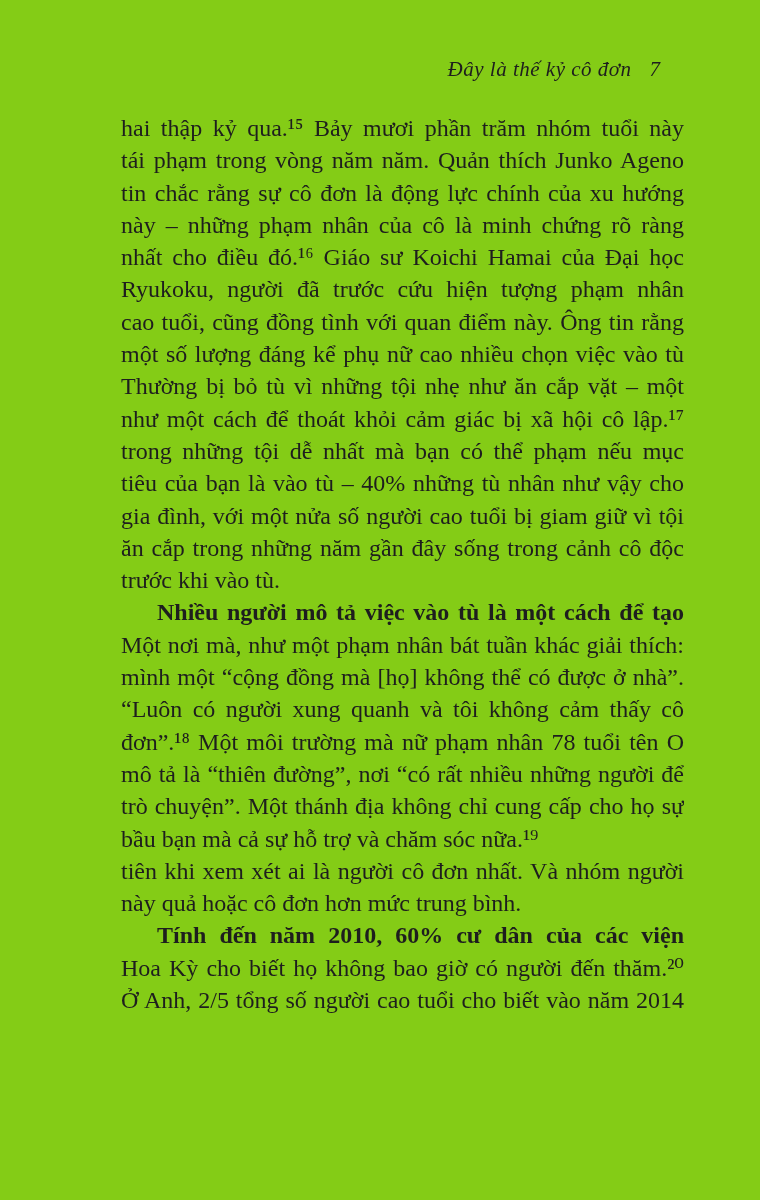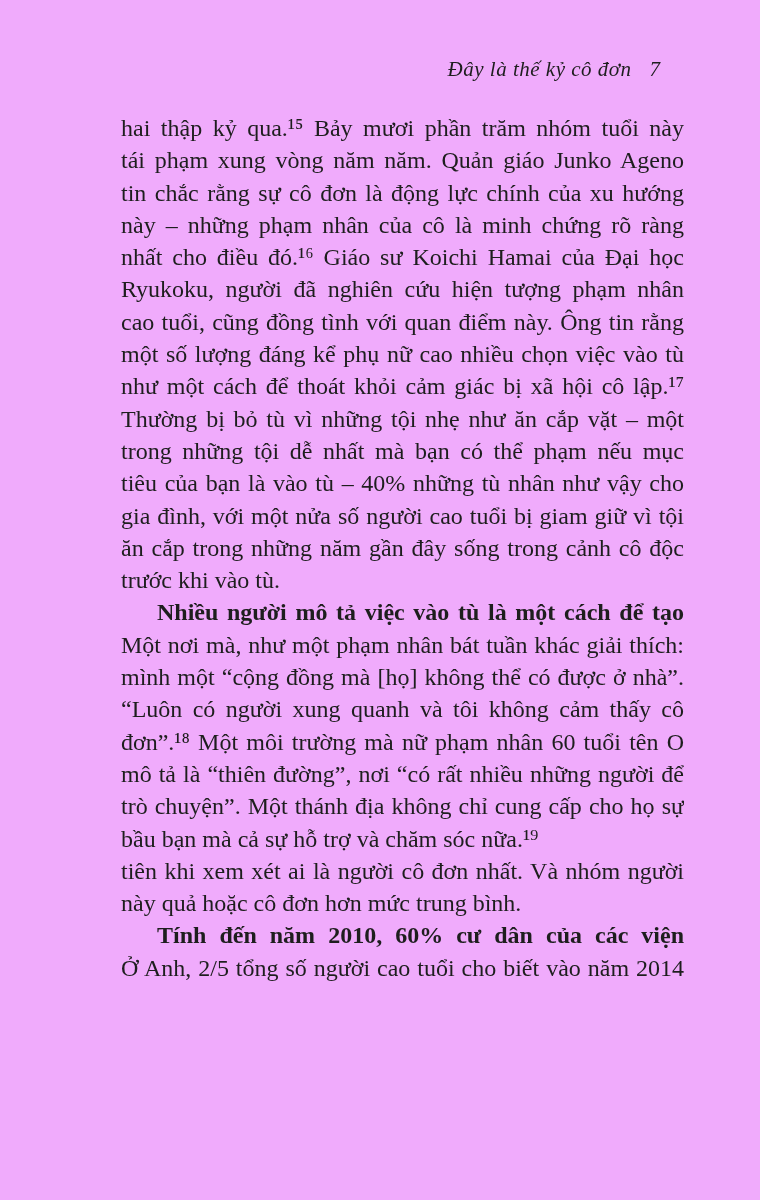--- a/index.html
+++ b/index.html
@@ -11,21 +11,21 @@
     width: 760px;
     height: 1200px;
     position: relative;
     font-family: "Liberation Serif", "DejaVu Serif", serif;
     color: #1e1e1e;
     overflow: hidden;
   }
   .page {
     position: absolute;
     inset: 0;
-    background: #f0abfc;
+    background: #84cc16;
   }
   .running-head {
     position: absolute;
     top: 57px;
     left: 97px;
     width: 563px;
     text-align: right;
     font-style: italic;
     font-size: 21px;
     line-height: 24px;
@@ -70,51 +70,52 @@
 <div class="page">
 
   <div class="running-head">
     <span>Đây là thế kỷ cô đơn</span><span class="pagenum">7</span>
   </div>
 
   <div class="body-text">
 
     <div class="para">
       <div class="line">hai thập kỷ qua.¹⁵ Bảy mươi phần trăm nhóm tuổi này</div>
-      <div class="line">tái phạm xung vòng năm năm. Quản giáo Junko Ageno</div>
+      <div class="line">tái phạm trong vòng năm năm. Quản thích Junko Ageno</div>
       <div class="line">tin chắc rằng sự cô đơn là động lực chính của xu hướng</div>
       <div class="line">này – những phạm nhân của cô là minh chứng rõ ràng</div>
       <div class="line">nhất cho điều đó.¹⁶ Giáo sư Koichi Hamai của Đại học</div>
-      <div class="line">Ryukoku, người đã nghiên cứu hiện tượng phạm nhân</div>
+      <div class="line">Ryukoku, người đã trước cứu hiện tượng phạm nhân</div>
       <div class="line">cao tuổi, cũng đồng tình với quan điểm này. Ông tin rằng</div>
       <div class="line">một số lượng đáng kể phụ nữ cao nhiều chọn việc vào tù</div>
+      <div class="line">Thường bị bỏ tù vì những tội nhẹ như ăn cắp vặt – một</div>
       <div class="line">như một cách để thoát khỏi cảm giác bị xã hội cô lập.¹⁷</div>
-      <div class="line">Thường bị bỏ tù vì những tội nhẹ như ăn cắp vặt – một</div>
       <div class="line">trong những tội dễ nhất mà bạn có thể phạm nếu mục</div>
       <div class="line">tiêu của bạn là vào tù – 40% những tù nhân như vậy cho</div>
       <div class="line">gia đình, với một nửa số người cao tuổi bị giam giữ vì tội</div>
       <div class="line">ăn cắp trong những năm gần đây sống trong cảnh cô độc</div>
       <div class="line lastline">trước khi vào tù.</div>
     </div>
 
     <div class="para">
       <div class="line indent">Nhiều người mô tả việc vào tù là một cách để tạo cho</div>
       <div class="line">Một nơi mà, như một phạm nhân bát tuần khác giải thích:</div>
       <div class="line">mình một “cộng đồng mà [họ] không thể có được ở nhà”.</div>
       <div class="line">“Luôn có người xung quanh và tôi không cảm thấy cô</div>
-      <div class="line">đơn”.¹⁸ Một môi trường mà nữ phạm nhân 60 tuổi tên O</div>
+      <div class="line">đơn”.¹⁸ Một môi trường mà nữ phạm nhân 78 tuổi tên O</div>
       <div class="line">mô tả là “thiên đường”, nơi “có rất nhiều những người để</div>
       <div class="line">trò chuyện”. Một thánh địa không chỉ cung cấp cho họ sự</div>
       <div class="line lastline">bầu bạn mà cả sự hỗ trợ và chăm sóc nữa.¹⁹</div>
     </div>
 
     <div class="para">
       <div class="line">tiên khi xem xét ai là người cô đơn nhất. Và nhóm người</div>
       <div class="line lastline">này quả hoặc cô đơn hơn mức trung bình.</div>
     </div>
 
     <div class="para">
       <div class="line indent">Tính đến năm 2010, 60% cư dân của các viện dưỡng lão</div>
+      <div class="line">Hoa Kỳ cho biết họ không bao giờ có người đến thăm.²⁰</div>
       <div class="line">Ở Anh, 2/5 tổng số người cao tuổi cho biết vào năm 2014</div>
     </div>
 
   </div>
 </div>
 
 </body></html>

